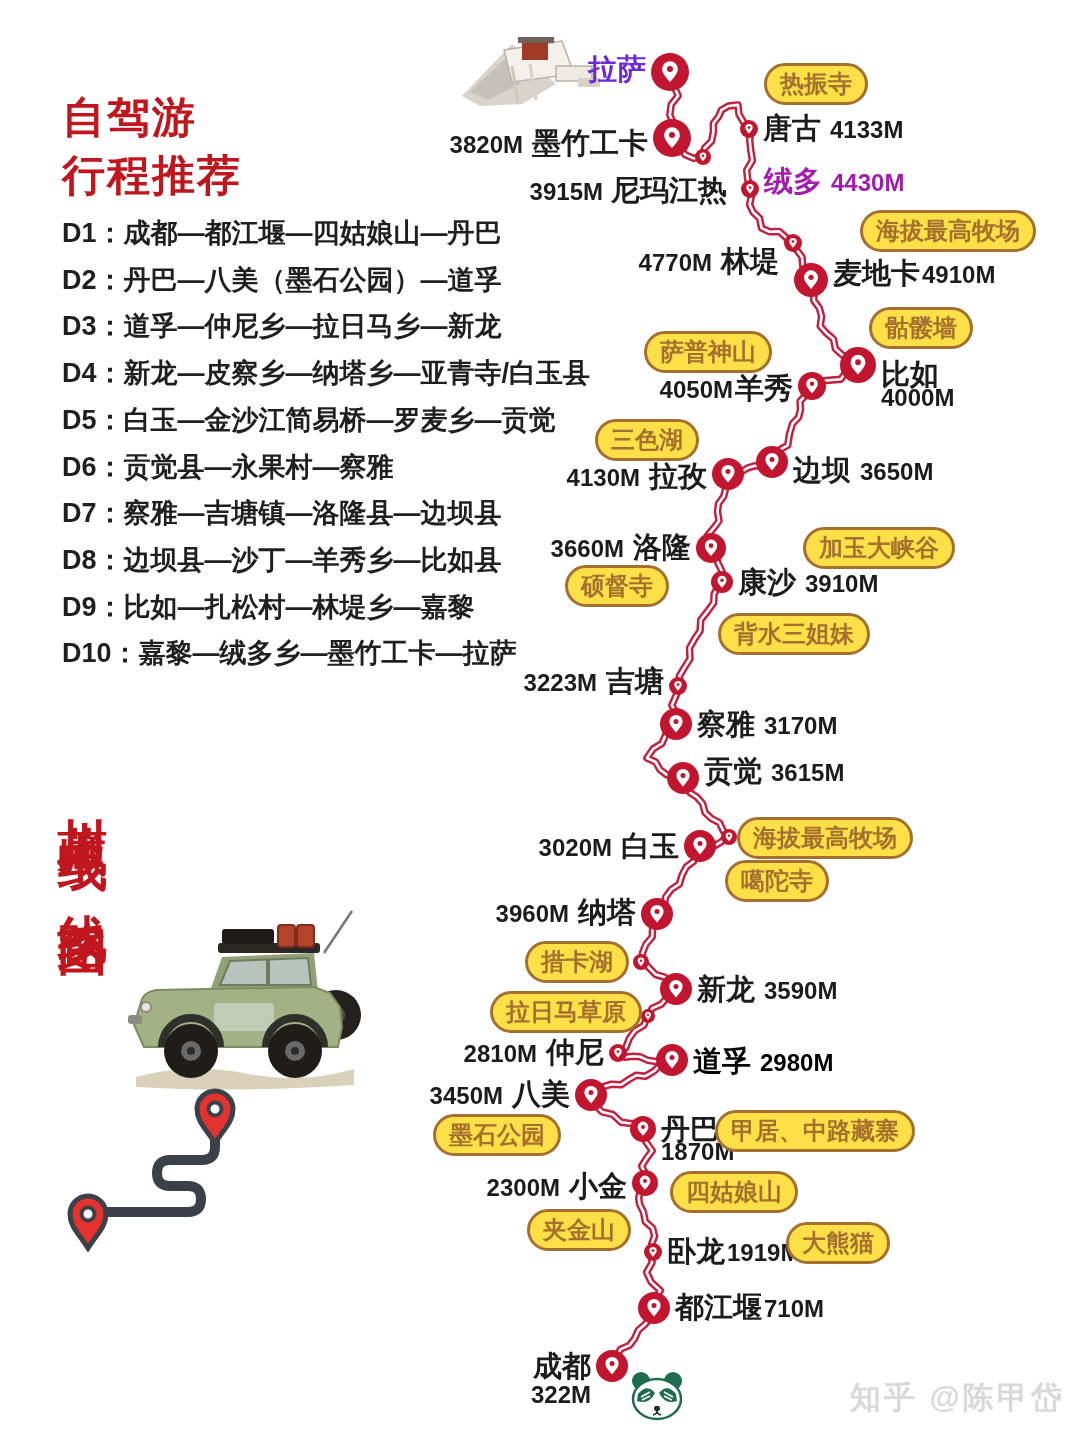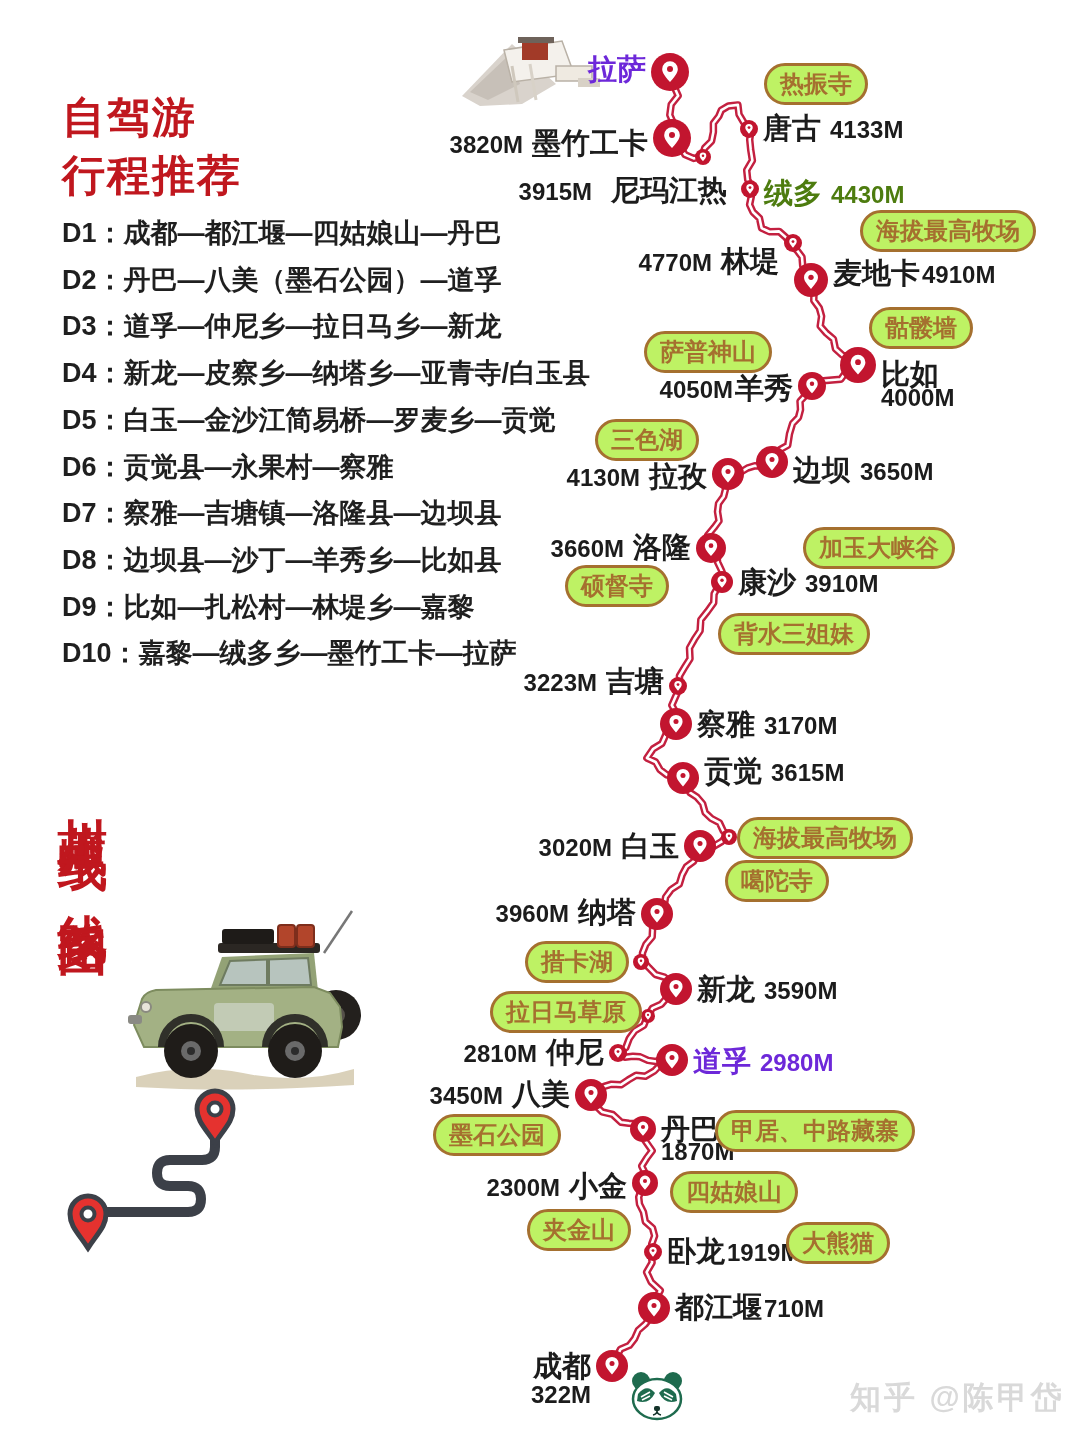--- a/index.html
+++ b/index.html
@@ -11,21 +11,21 @@
        color:#1f1f1f;white-space:nowrap;}
   .vtitle{position:absolute;left:50px;top:778px;writing-mode:vertical-rl;text-orientation:upright;
           font-size:50px;font-weight:800;letter-spacing:8px;white-space:nowrap;}
   .watermark{position:absolute;left:850px;top:1377px;font-size:31px;font-weight:700;
              letter-spacing:3px;white-space:nowrap;}
   #route-svg{position:absolute;left:0;top:0;}
   .sl{position:absolute;white-space:nowrap;font-weight:700;transform:translateY(-50%);}
   .sl .nm{font-size:29px;}
   .sl .ev{font-size:24px;}
   .badge{position:absolute;transform:translate(-50%,-50%);border:3px solid;border-radius:999px;
-         padding:2px 13px;font-size:24px;font-weight:700;white-space:nowrap;background:#bef264;}
+         padding:2px 13px;font-size:24px;font-weight:700;white-space:nowrap;background:#fde047;}
   .illu{position:absolute;}
 </style>
 </head>
 <body>
 
 <div class="canvas">
 
   <div class="main-title" style="color: rgb(192, 23, 30);">
     <div>自驾游</div>
     <div>行程推荐</div>
@@ -270,39 +270,39 @@
           <path d="M0,10 C-6.8,2.5 -7.8,-0.5 -7.8,-3 A7.8,7.8 0 1 1 7.8,-3 C7.8,-0.5 6.8,2.5 0,10 Z" fill="#fff"></path>
           <circle cx="0" cy="-3" r="3" fill="#c2152f"></circle>
         </g>
       </g>
     </svg>
 
   <div>
       <div class="sl" style="color: #6d28d9; top: 70px; right: 434px; text-align: right;"><span class="nm">拉萨</span></div>
       <div class="sl" style="color: rgb(28, 28, 28); top: 144px; right: 432px; text-align: right;"><span class="ev">3820M</span><span class="nm" style="margin-left: 9px;">墨竹工卡</span></div>
       <div class="sl" style="color: rgb(28, 28, 28); top: 129px; left: 763px;"><span class="nm">唐古</span><span class="ev" style="margin-left: 9px;">4133M</span></div>
-      <div class="sl" style="color: rgb(28, 28, 28); top: 191px; right: 353px; text-align: right;"><span class="ev">3915M</span><span class="nm" style="margin-left: 19px;">尼玛江热</span></div>
-      <div class="sl" style="color: #4d7c0f; top: 194px; left: 764px;"><span class="nm">绒多</span><span class="ev" style="margin-left: 9px;">4430M</span></div>
+      <div class="sl" style="color: rgb(28, 28, 28); top: 191px; right: 353px; text-align: right;"><span class="ev">3915M</span><span class="nm" style="margin-left: 8px;">尼玛江热</span></div>
+      <div class="sl" style="color: #a21caf; top: 182px; left: 764px;"><span class="nm">绒多</span><span class="ev" style="margin-left: 9px;">4430M</span></div>
       <div class="sl" style="color: rgb(28, 28, 28); top: 262px; right: 301px; text-align: right;"><span class="ev">4770M</span><span class="nm" style="margin-left: 9px;">林堤</span></div>
       <div class="sl" style="color: rgb(28, 28, 28); top: 274px; left: 833px;"><span class="nm">麦地卡</span><span class="ev" style="margin-left: 2px;">4910M</span></div>
       <div class="sl" style="color: rgb(28, 28, 28); top: 375px; left: 881px;"><span class="nm">比如</span></div>
       <div class="sl" style="color: rgb(28, 28, 28); top: 398px; left: 881px;"><span class="ev">4000M</span></div>
       <div class="sl" style="color: rgb(28, 28, 28); top: 389px; right: 287px; text-align: right;"><span class="ev">4050M</span><span class="nm" style="margin-left: 2px;">羊秀</span></div>
       <div class="sl" style="color: rgb(28, 28, 28); top: 471px; left: 793px;"><span class="nm">边坝</span><span class="ev" style="margin-left: 9px;">3650M</span></div>
       <div class="sl" style="color: rgb(28, 28, 28); top: 477px; right: 373px; text-align: right;"><span class="ev">4130M</span><span class="nm" style="margin-left: 9px;">拉孜</span></div>
       <div class="sl" style="color: rgb(28, 28, 28); top: 548px; right: 389px; text-align: right;"><span class="ev">3660M</span><span class="nm" style="margin-left: 9px;">洛隆</span></div>
       <div class="sl" style="color: rgb(28, 28, 28); top: 583px; left: 738px;"><span class="nm">康沙</span><span class="ev" style="margin-left: 9px;">3910M</span></div>
       <div class="sl" style="color: rgb(28, 28, 28); top: 682px; right: 416px; text-align: right;"><span class="ev">3223M</span><span class="nm" style="margin-left: 9px;">吉塘</span></div>
       <div class="sl" style="color: rgb(28, 28, 28); top: 725px; left: 697px;"><span class="nm">察雅</span><span class="ev" style="margin-left: 9px;">3170M</span></div>
       <div class="sl" style="color: rgb(28, 28, 28); top: 772px; left: 704px;"><span class="nm">贡觉</span><span class="ev" style="margin-left: 9px;">3615M</span></div>
       <div class="sl" style="color: rgb(28, 28, 28); top: 847px; right: 401px; text-align: right;"><span class="ev">3020M</span><span class="nm" style="margin-left: 9px;">白玉</span></div>
       <div class="sl" style="color: rgb(28, 28, 28); top: 913px; right: 444px; text-align: right;"><span class="ev">3960M</span><span class="nm" style="margin-left: 9px;">纳塔</span></div>
       <div class="sl" style="color: rgb(28, 28, 28); top: 990px; left: 697px;"><span class="nm">新龙</span><span class="ev" style="margin-left: 9px;">3590M</span></div>
       <div class="sl" style="color: rgb(28, 28, 28); top: 1053px; right: 476px; text-align: right;"><span class="ev">2810M</span><span class="nm" style="margin-left: 9px;">仲尼</span></div>
-      <div class="sl" style="color: #6d28d9; top: 1062px; left: 693px;"><span class="nm">道孚</span><span class="ev" style="margin-left: 9px;">2980M</span></div>
+      <div class="sl" style="color: #000000; top: 1062px; left: 693px;"><span class="nm">道孚</span><span class="ev" style="margin-left: 9px;">2980M</span></div>
       <div class="sl" style="color: rgb(28, 28, 28); top: 1095px; right: 510px; text-align: right;"><span class="ev">3450M</span><span class="nm" style="margin-left: 9px;">八美</span></div>
       <div class="sl" style="color: rgb(28, 28, 28); top: 1130px; left: 661px;"><span class="nm">丹巴</span></div>
       <div class="sl" style="color: rgb(28, 28, 28); top: 1152px; left: 661px;"><span class="ev">1870M</span></div>
       <div class="sl" style="color: rgb(28, 28, 28); top: 1187px; right: 453px; text-align: right;"><span class="ev">2300M</span><span class="nm" style="margin-left: 9px;">小金</span></div>
       <div class="sl" style="color: rgb(28, 28, 28); top: 1252px; left: 667px;"><span class="nm">卧龙</span><span class="ev" style="margin-left: 2px;">1919M</span></div>
       <div class="sl" style="color: rgb(28, 28, 28); top: 1308px; left: 675px;"><span class="nm">都江堰</span><span class="ev" style="margin-left: 2px;">710M</span></div>
       <div class="sl" style="color: rgb(28, 28, 28); top: 1367px; right: 489px; text-align: right;"><span class="nm">成都</span></div>
       <div class="sl" style="color: rgb(28, 28, 28); top: 1395px; right: 489px; text-align: right;"><span class="ev">322M</span></div>
     </div>
 

